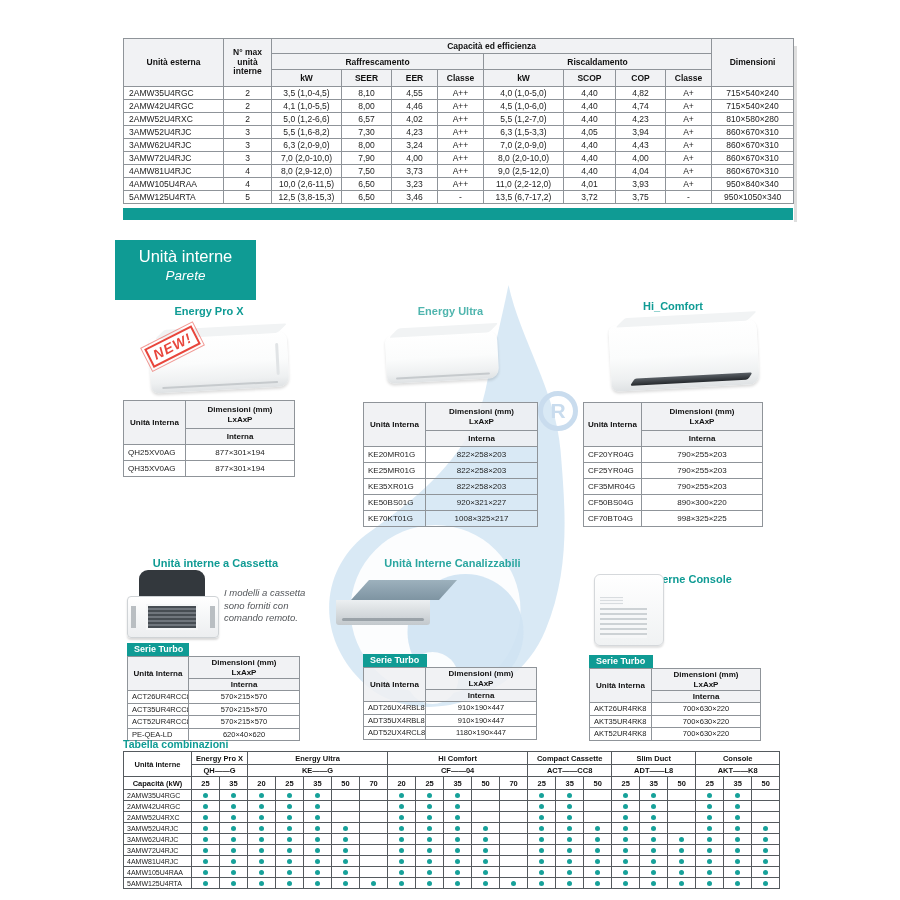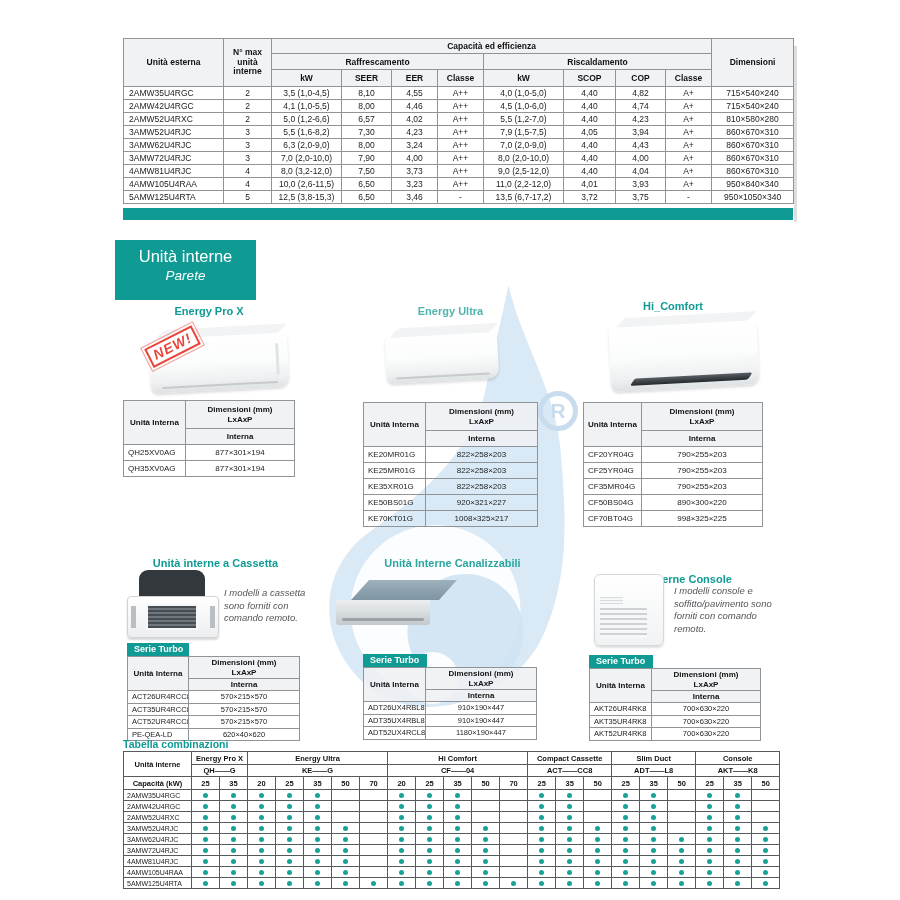--- a/index.html
+++ b/index.html
@@ -198,21 +198,21 @@
           <td>A+</td>
           <td>810×580×280</td>
         </tr>
         <tr>
           <td>3AMW52U4RJC</td>
           <td>3</td>
           <td>5,5 (1,6-8,2)</td>
           <td>7,30</td>
           <td>4,23</td>
           <td>A++</td>
-          <td>7,9 (1,5-7,5)</td>
+          <td>6,3 (1,5-3,3)</td>
           <td>4,05</td>
           <td>3,94</td>
           <td>A+</td>
           <td>860×670×310</td>
         </tr>
         <tr>
           <td>3AMW62U4RJC</td>
           <td>3</td>
           <td>6,3 (2,0-9,0)</td>
           <td>8,00</td>
@@ -233,21 +233,21 @@
           <td>A++</td>
           <td>8,0 (2,0-10,0)</td>
           <td>4,40</td>
           <td>4,00</td>
           <td>A+</td>
           <td>860×670×310</td>
         </tr>
         <tr>
           <td>4AMW81U4RJC</td>
           <td>4</td>
-          <td>8,0 (3,2-12,0)</td>
+          <td>8,0 (2,9-12,0)</td>
           <td>7,50</td>
           <td>3,73</td>
           <td>A++</td>
           <td>9,0 (2,5-12,0)</td>
           <td>4,40</td>
           <td>4,04</td>
           <td>A+</td>
           <td>860×670×310</td>
         </tr>
         <tr>
@@ -425,21 +425,20 @@
 
   <div class="abs drawing duct" style="left:336px;top:580px;width:118px;height:47px">
     <span class="top"></span>
     <span class="front"></span>
   </div>
 
   <div class="abs drawing consoleimg" style="left:594px;top:574px;width:70px;height:72px">
     <span class="grille2"></span>
     <span class="grille"></span>
   </div>
-  <div class="abs desc" style="left:674px;top:585px;width:98px">I modelli console e soffitto/pavimento sono forniti con comando remoto.</div>
 
   <div class="abs teal-box serie-bar" style="left:127px;top:643px;width:62px">Serie Turbo</div>
   <div class="abs teal-box serie-bar" style="left:363px;top:654px;width:64px">Serie Turbo</div>
   <div class="abs teal-box serie-bar" style="left:589px;top:655px;width:64px">Serie Turbo</div>
 
   <table class="abs spec serie spec-pos-cass">
     <colgroup>
         <col style="width:61px">
         <col>
       </colgroup>

